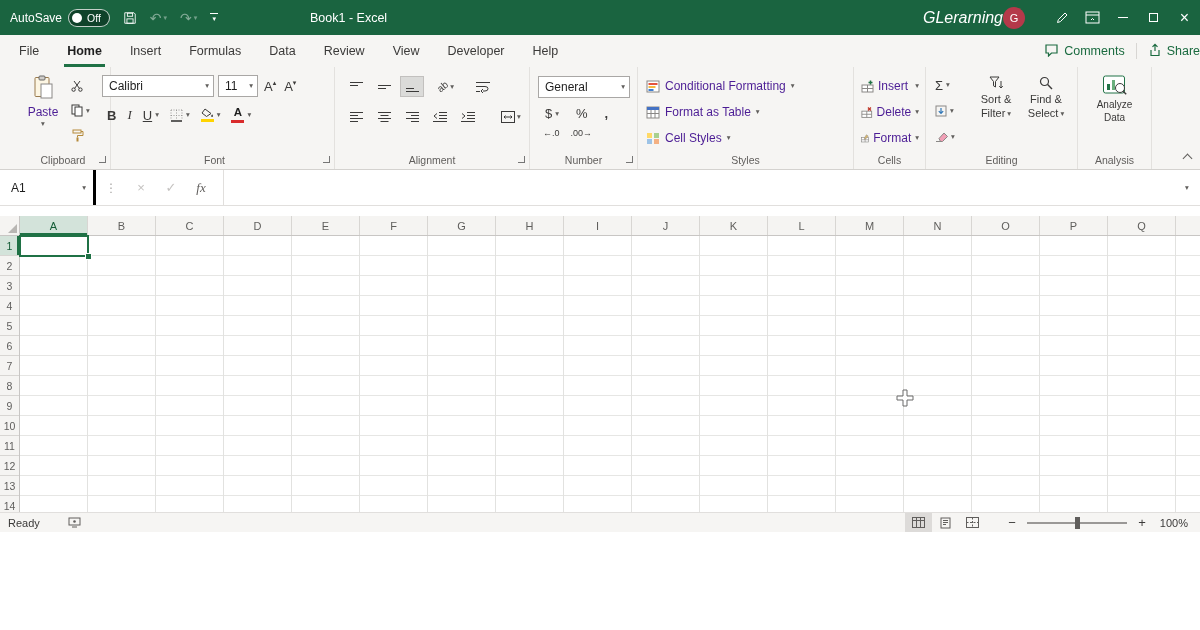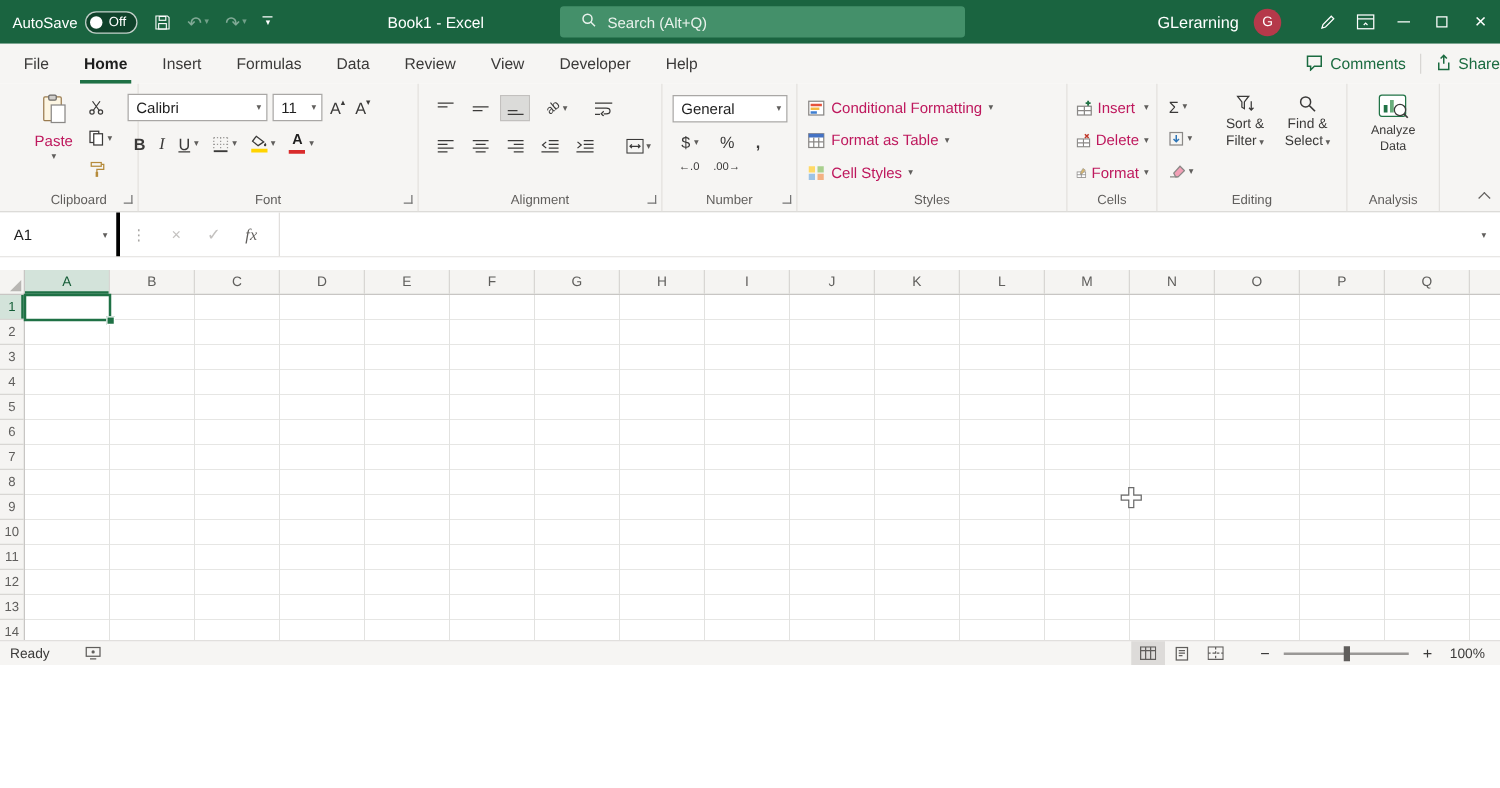--- a/index.html
+++ b/index.html
@@ -19,21 +19,21 @@
   .dim{opacity:.45;}
   .carw{font-size:7px;color:rgba(255,255,255,.85);}
   .qa{display:inline-flex;flex-direction:column;align-items:center;gap:1px;}
   .qa .qline{display:block;width:8px;height:1px;background:#fff;}
   .qa .qcar{font-size:7px;color:#fff;}
   .tb-title{position:absolute;left:310px;top:0;height:35px;display:flex;align-items:center;font-size:12.5px;color:#fff;}
   .searchbox{position:absolute;left:448px;top:5px;width:324px;height:25px;background:#44906a;border-radius:3px;
              display:flex;align-items:center;padding-left:17px;gap:9px;}
   .search-ph{color:#e9f2ec;font-size:12px;}
   .tb-right{position:absolute;right:0;top:0;height:35px;display:flex;align-items:center;}
-  .tb-user{font-size:13px;margin-right:12px;}
+  .tb-user{font-size:16px;font-style:italic;}
   .avatar{width:22px;height:22px;border-radius:50%;background:#b5394a;display:flex;align-items:center;
           justify-content:center;font-size:11px;color:#fff;margin-right:22px;}
   .tb-ic{width:30px;height:35px;display:flex;align-items:center;justify-content:center;}
   .winbtn{width:31px;height:35px;display:flex;align-items:center;justify-content:center;}
   .min-glyph{width:10px;height:1px;background:#fff;display:block;}
   .max-glyph{width:9px;height:9px;border:1px solid #fff;display:block;}
   .close-glyph{font-size:16px;line-height:1;color:#fff;}
 
   
   .tabrow{position:absolute;top:35px;left:0;right:0;height:32px;background:#f6f5f3;display:flex;align-items:stretch;}
@@ -45,21 +45,21 @@
   .pill{display:flex;align-items:center;gap:5px;color:#1b6b40;font-size:12.5px;}
   .vdiv{width:1px;height:16px;background:#d8d6d3;}
 
   
   .ribbon{position:absolute;top:67px;left:0;right:0;height:103px;background:#f6f5f3;border-bottom:1px solid #d4d2cf;}
   .rgroup{position:absolute;top:0;bottom:0;border-right:1px solid #e3e1de;}
   .gcontent{position:absolute;left:0;right:0;top:4px;bottom:18px;}
   .glabel{position:absolute;bottom:3px;left:0;right:0;text-align:center;font-size:10.5px;color:#605e5c;}
   .launcher{position:absolute;right:4px;bottom:6px;width:7px;height:7px;border-right:1px solid #767676;border-bottom:1px solid #767676;}
   .car{font-size:7.5px;color:#605e5c;line-height:1;}
-  .rlabel{font-size:12px;color:#be185d;white-space:nowrap;}
+  .rlabel{font-size:12px;color:#4c1d95;white-space:nowrap;}
 
   .clip-flex{display:flex;padding-left:5px;}
   .paste-btn{width:44px;display:flex;flex-direction:column;align-items:center;gap:1px;padding-top:4px;}
   .clip-col{display:flex;flex-direction:column;margin-left:3px;padding-top:5px;gap:6px;}
   .sbtn{height:19px;display:flex;align-items:center;gap:3px;padding:0 3px;}
 
   .font-r1{display:flex;align-items:center;gap:4px;padding:4px 0 0 7px;}
   .combo{background:#fff;border:1px solid #a9a7a5;height:22px;display:flex;align-items:center;
          justify-content:space-between;padding:0 4px 0 6px;font-size:12px;color:#1e1e1e;gap:4px;}
   .combo-font{width:112px;}
@@ -178,29 +178,20 @@
       <span class="tbbtn dim">↶<span class="carw">▾</span></span>
       <span class="tbbtn dim">↷<span class="carw">▾</span></span>
       <span class="tbbtn qa">
         <span class="qline"></span>
           <span class="qcar">▾</span>
       </span>
     </div>
 
     <div class="tb-title">Book1  -  Excel</div>
 
-    <div class="searchbox">
-      <span>
-        <svg width="12" height="12" viewBox="0 0 12 12">
-            <circle cx="5" cy="5" r="3.6" fill="none" stroke="#e9f2ec" stroke-width="1.2"></circle>
-            <path d="M7.8 7.8L11 11" stroke="#e9f2ec" stroke-width="1.2"></path>
-          </svg>
-      </span>
-      <span class="search-ph">Search (Alt+Q)</span>
-    </div>
 
     <div class="tb-right">
       <span class="tb-user">GLerarning</span>
       <span class="avatar">G</span>
       <span class="tb-ic">
         <svg width="14" height="14" viewBox="0 0 14 14">
             <path d="M2.5 11.5l.9-2.9 6.6-6.6 2 2-6.6 6.6z" fill="none" stroke="#fff"></path>
           </svg>
       </span>
       <span class="tb-ic">

